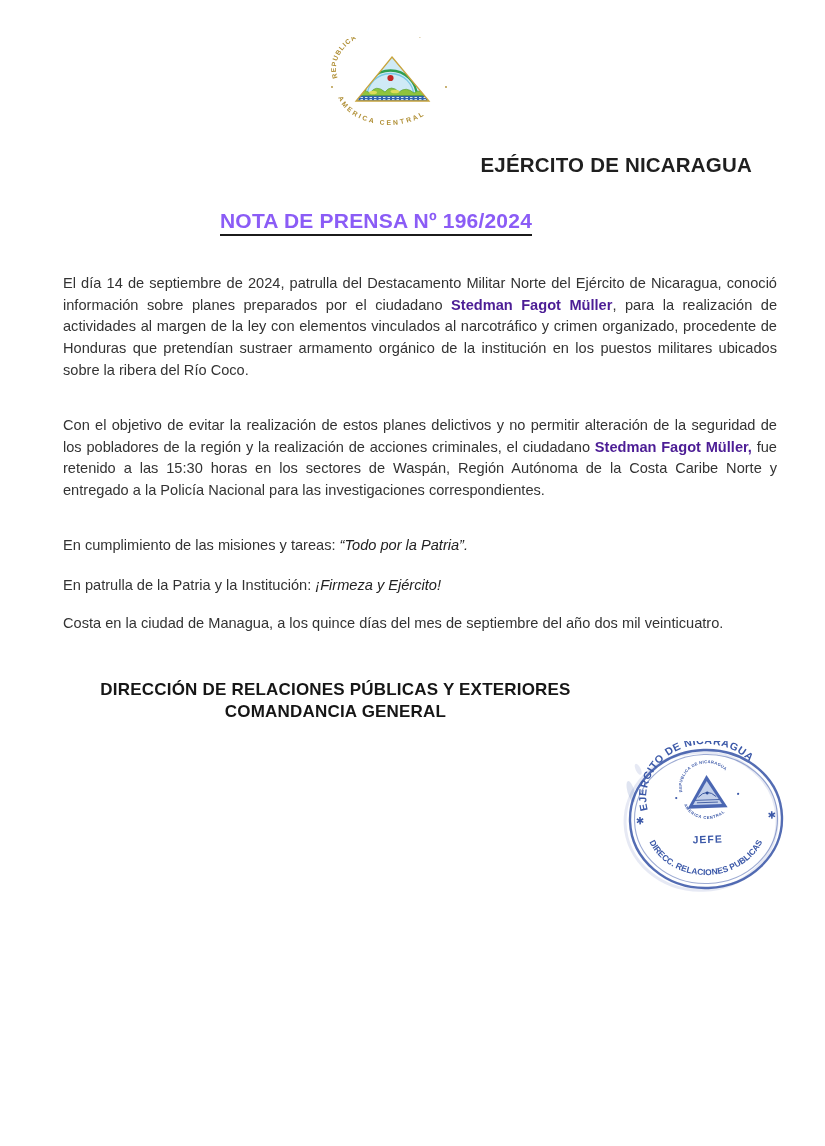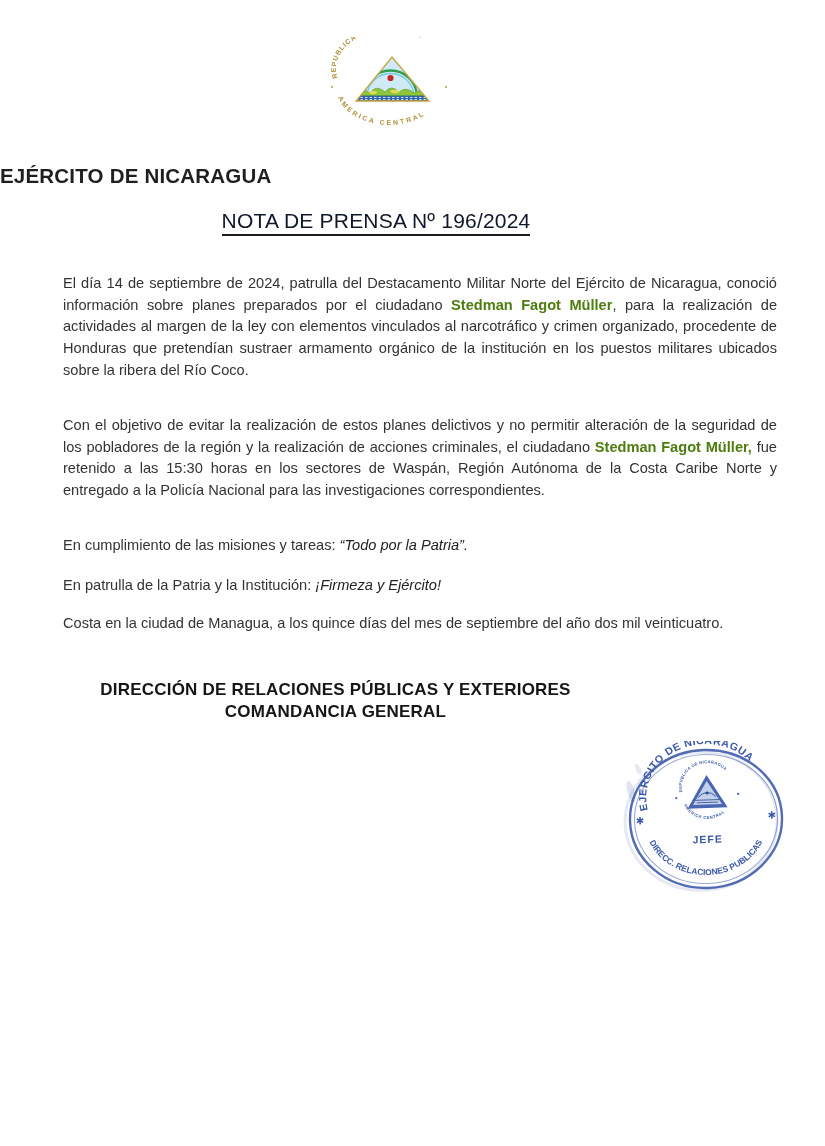--- a/index.html
+++ b/index.html
@@ -9,31 +9,31 @@
   }
   .page{position:absolute;inset:0;background:#ffffff;}
 
   
   .emblem{position:absolute;left:319px;top:37px;width:141px;height:109px;}
   .gold-arc{font-family:"Liberation Sans",sans-serif;font-size:6.8px;font-weight:bold;fill:#b08f35;}
   .gold-arc.ls1{letter-spacing:1.3px;}
   .gold-arc.ls2{letter-spacing:2.6px;}
 
   
-  .title-wrap{position:absolute;top:153px;left:0;width:752px;text-align:left;margin-top:11px;}
+  .title-wrap{position:absolute;top:153px;left:0;width:752px;text-align:right;}
   .title{font-size:20.5px;font-weight:bold;color:#1f1f1f;letter-spacing:0.2px;}
   .subtitle-wrap{position:absolute;top:209px;left:0;width:752px;text-align:center;}
-  .subtitle{font-size:21px;font-weight:normal;color:#0f172a;letter-spacing:0.2px;
+  .subtitle{font-size:21px;font-weight:bold;color:#8b5cf6;letter-spacing:0.2px;
     border-bottom:2.5px solid #1b1b1b;padding-bottom:1px;display:inline-block;}
 
   
   .body-p{position:absolute;left:63px;width:714px;margin:0;
     font-size:14.6px;line-height:21.7px;text-align:justify;color:#333333;}
   .p1{top:273px}.p2{top:415px}.p3{top:535px}.p4{top:575px}.p5{top:613px}
-  .body-p b{color:#4d7c0f;}
+  .body-p b{color:#4c1d95;}
   .bi{font-weight:normal;font-style:italic;color:#222222;}
 
   
   .footer{position:absolute;top:679px;left:63px;width:545px;text-align:center;
     font-weight:bold;font-size:17px;line-height:21.5px;color:#161616;letter-spacing:0.2px;}
 
   
   .stamp{position:absolute;left:621px;top:741px;width:170px;height:156px;}
   .st-arc{font-family:"Liberation Sans",sans-serif;font-weight:bold;fill:#3b58a8;}
   .st-big{font-size:10.5px;letter-spacing:0.5px;}

